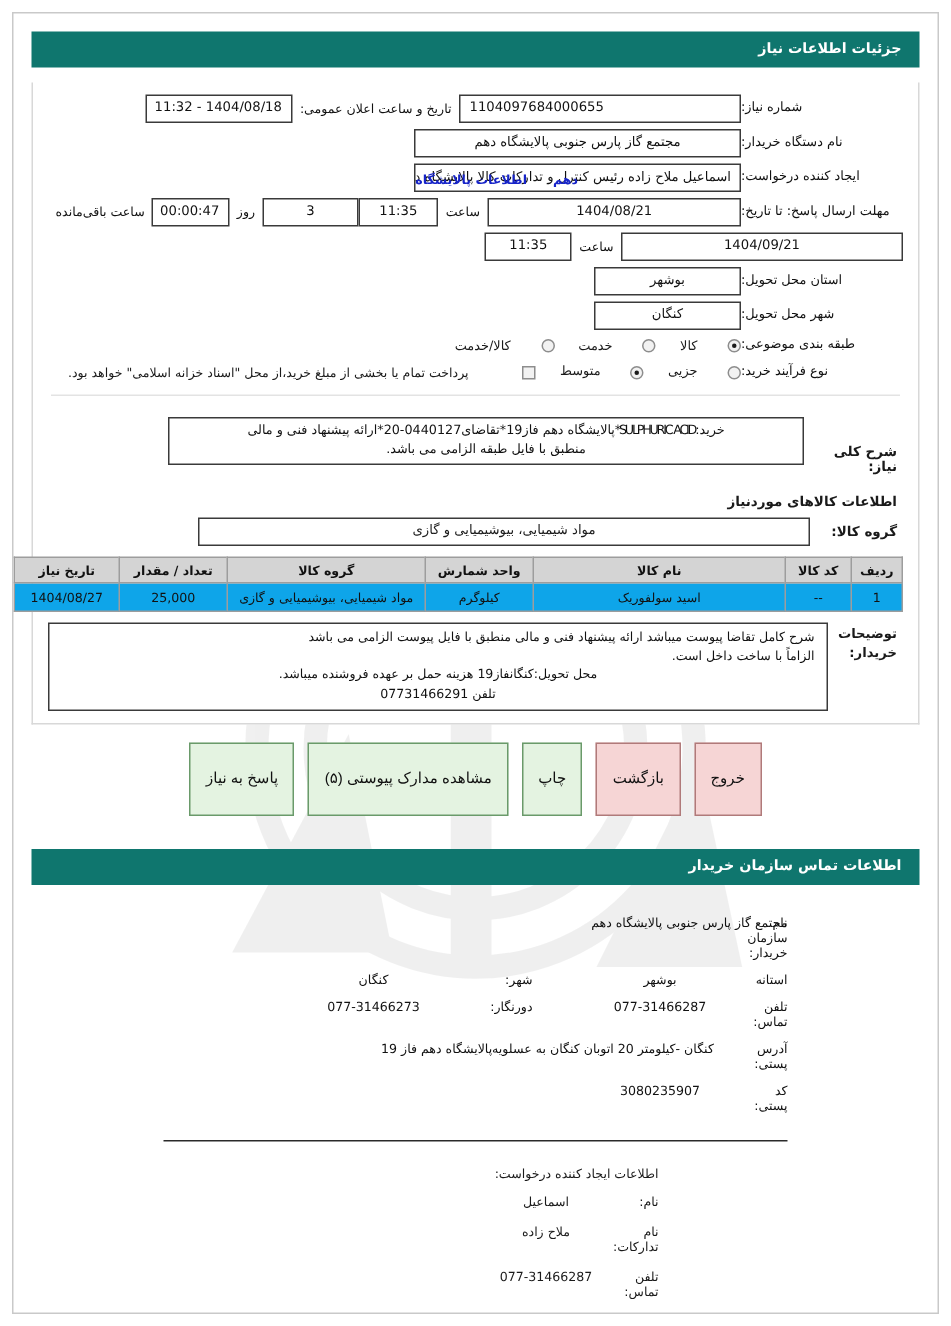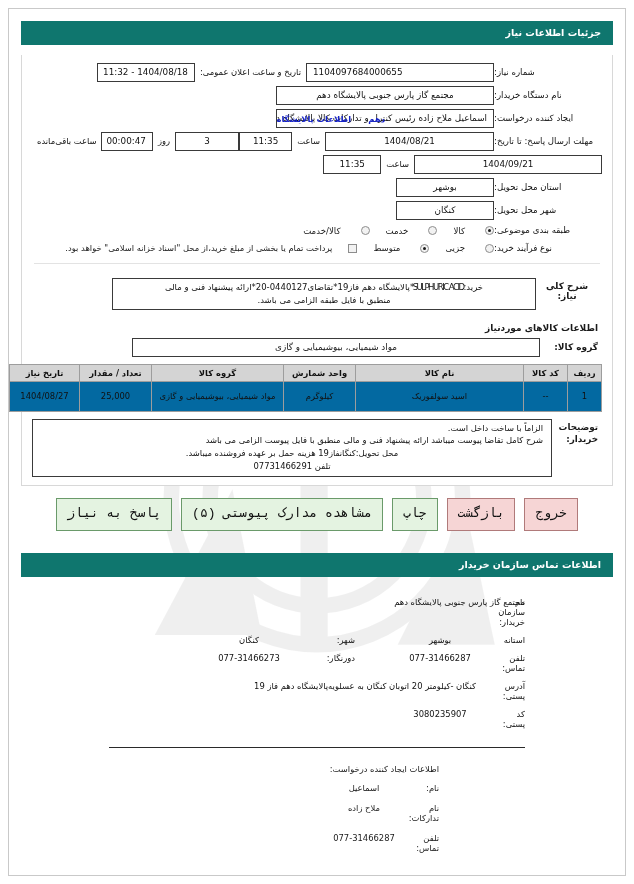--- a/index.html
+++ b/index.html
@@ -173,44 +173,45 @@
   }
   .cbox {
     width: 9px; height: 9px;
     border: 1px solid #8d8d8d;
     background: #f2f2f2;
     display: inline-block;
     flex: 0 0 9px;
   }
   .trailing-note {
     font-size: 8.4px;
-    margin-right: 0;
+    margin-right: 20px;
     white-space: nowrap;
   }
 
   .hr-soft {
     border: none;
     border-top: 1px solid #e3e3e3;
     margin: 6px 8px;
   }
 
   
   .desc-row {
     display: flex;
     align-items: flex-start;
     padding: 8px 6px 6px 6px;
   }
   .desc-label {
     width: 66px;
     flex: 0 0 66px;
     font-weight: bold;
     font-size: 9px;
-    text-align: center;
+    text-align: right;
     padding-top: 3px;
     padding-right: 4px;
+    margin-top: 16px;
   }
   .desc-box {
     flex: 1 1 auto;
     max-width: 424px;
     border: 1px solid #3a3a3a;
     min-height: 30px;
     padding: 2px 6px 3px 6px;
     font-size: 8.5px;
     line-height: 1.45;
     text-align: center;
@@ -262,26 +263,26 @@
   table.goods th {
     background: #d4d4d4;
     border: 1px solid #9d9d9d;
     font-weight: bold;
     padding: 3px 2px;
     text-align: center;
     color: #111;
     height: 17px;
   }
   table.goods td {
-    background: #0369a1;
+    background: #0ea5e9;
     border: 1px solid #9d9d9d;
     padding: 3px 3px;
     text-align: center;
     color: #111;
-    height: 30px;
+    height: 19px;
   }
 
   
   .notes-row {
     display: flex;
     align-items: flex-start;
     padding: 7px 6px 4px 6px;
   }
   .notes-label {
     width: 50px;
@@ -310,29 +311,29 @@
   
   .btn-row {
     display: flex;
     justify-content: center;
     align-items: center;
     gap: 9px;
     padding: 12px 0 10px 0;
     direction: rtl;
   }
   .btn {
-    font-size: 13px;
-    padding: 7px 10px;
+    font-size: 10px;
+    padding: 17px 10px;
     border: 1px solid #5f8a5f;
     background: #e3f2e0;
     color: #111;
     cursor: pointer;
     white-space: nowrap;
     line-height: 1.3;
-    font-family: Liberation Mono, monospace;
+    font-family: Liberation Sans, sans-serif;
   }
   .btn.green { border-color: #6a9a6a; background: #e4f3e1; }
   .btn.pink  { border-color: #b07a7a; background: #f6d5d5; }
 
   
   .contact-wrap {
     padding: 16px 0 0 0;
     direction: rtl;
   }
   .crow {
@@ -541,22 +542,22 @@
             <td>مواد شیمیایی، بیوشیمیایی و گازی</td>
             <td>25,000</td>
             <td>1404/08/27</td>
           </tr>
         </tbody>
       </table>
 
       <div class="notes-row">
         <div class="notes-label">توضیحات خریدار:</div>
         <div class="notes-box">
+          <span class="ln ln-right">شرح کامل تقاضا پیوست میباشد ارائه پیشنهاد فنی و مالی منطبق با فایل پیوست الزامی می باشد</span>
           <span class="ln ln-right">الزاماً با ساخت داخل است.</span>
-          <span class="ln ln-right">شرح کامل تقاضا پیوست میباشد ارائه پیشنهاد فنی و مالی منطبق با فایل پیوست الزامی می باشد</span>
           <span class="ln">محل تحویل:کنگانفاز19 هزینه حمل بر عهده فروشنده میباشد.</span>
           <span class="ln">تلفن 07731466291</span>
         </div>
       </div>
 
     </div>
 
     <div class="btn-row">
       <button class="btn pink">خروج</button>
       <button class="btn pink">بازگشت</button>

